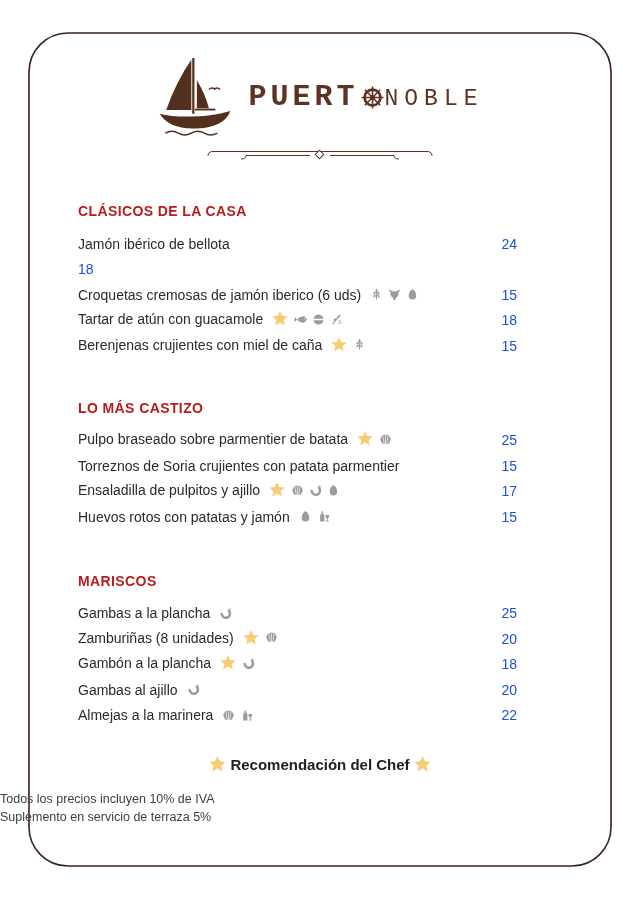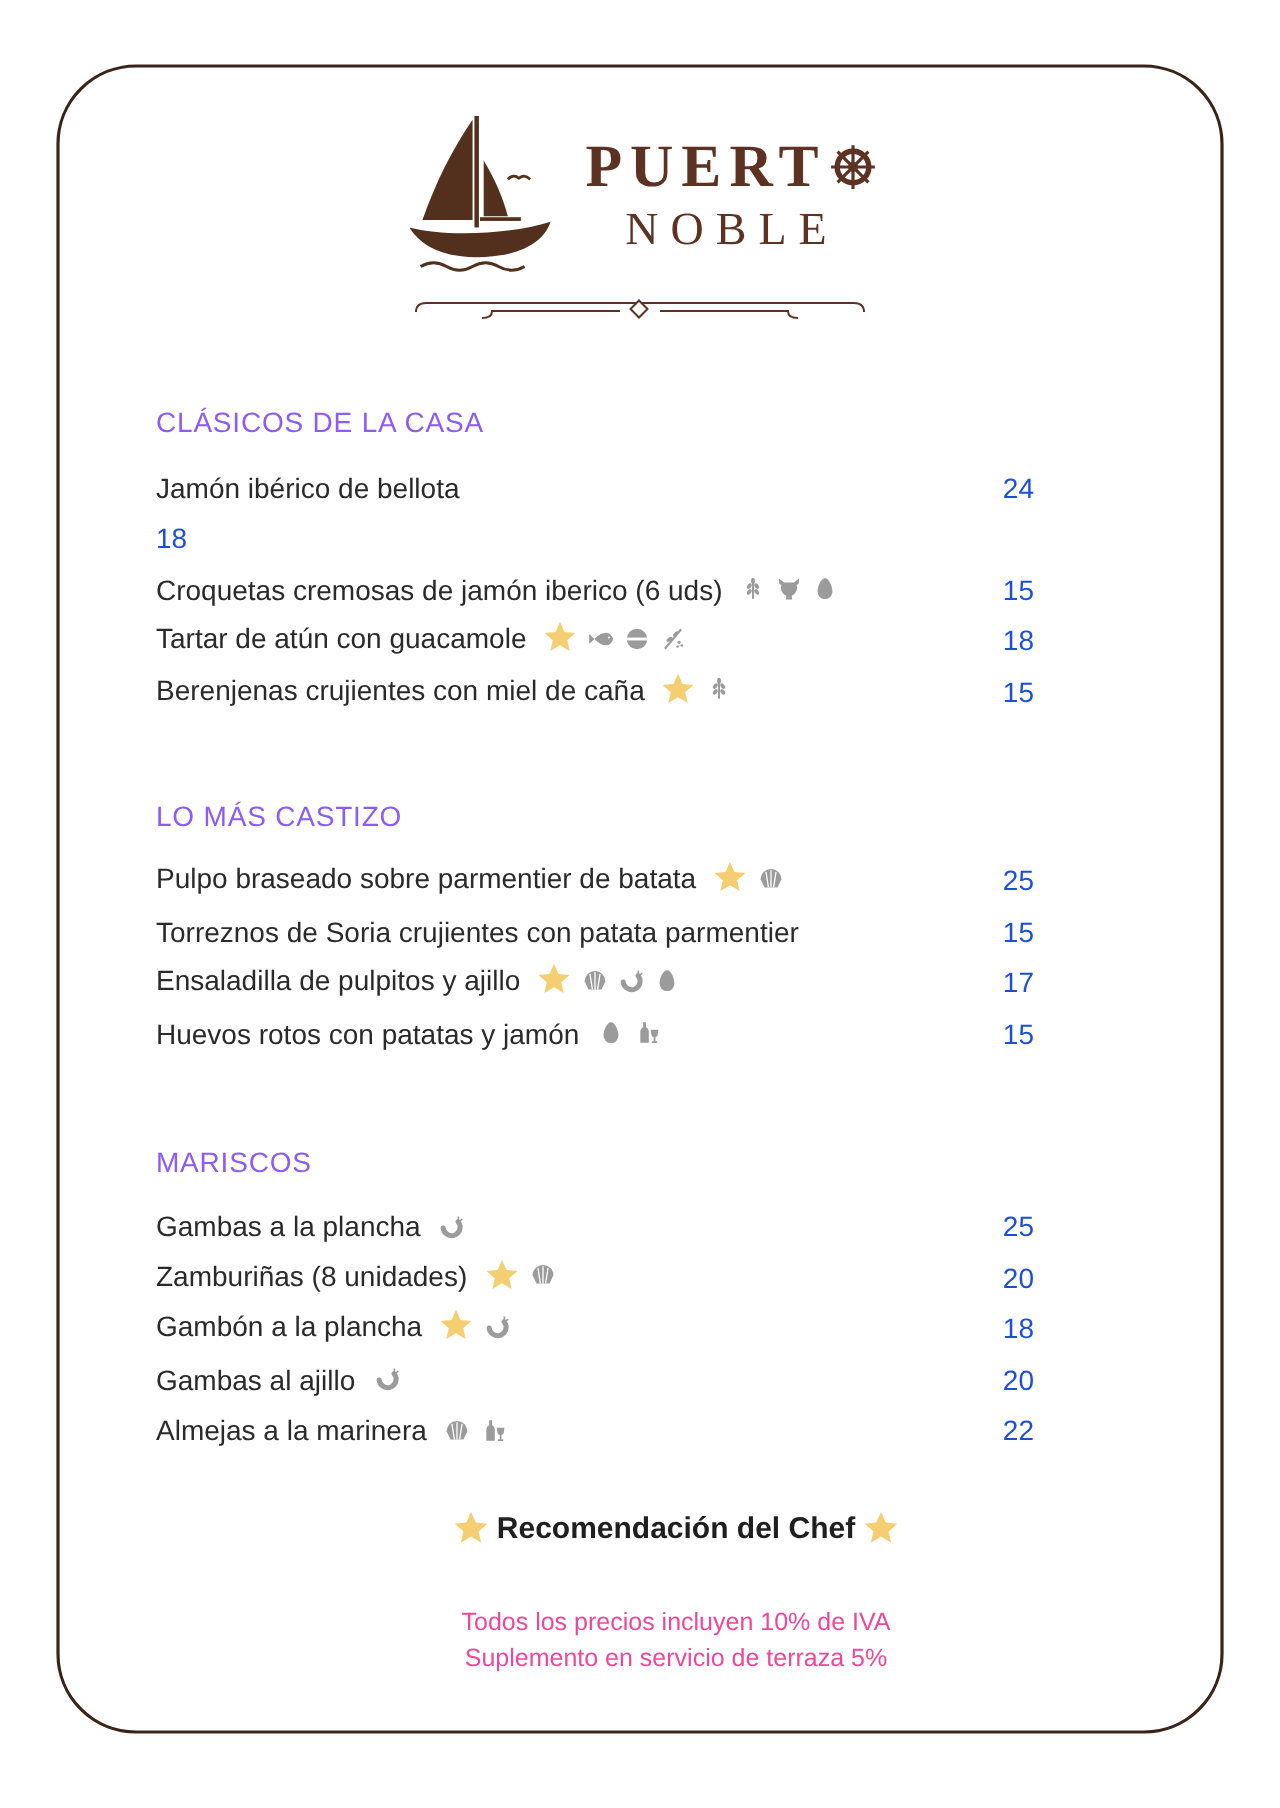--- a/index.html
+++ b/index.html
@@ -10,50 +10,50 @@
   *{box-sizing:border-box;}
   .frame{position:absolute;left:0;top:0;width:640px;height:904px;pointer-events:none;}
 
   .page{position:relative;width:100%;height:100%;}
 
   
   .logo-wrap{
     margin-top:56px;display:flex;justify-content:center;align-items:center;gap:14px;
   }
   .boat{width:78px;height:82px;display:block;}
-  .logo-text{display:flex;flex-direction:column;align-items:center;font-family:Liberation Serif, serif;color:#5d3222;}
+  .logo-text{display:flex;align-items:center;font-family:Liberation Mono, monospace;color:#5d3222;}
   .brand-line1{font-size:30px;letter-spacing:4px;font-weight:600;display:flex;align-items:center;line-height:1;}
   .brand-line1 .wheel{width:25px;height:25px;display:inline-block;margin-left:1px;}
   .brand-line2{font-size:23px;letter-spacing:6px;font-weight:500;margin-top:4px;line-height:1;}
 
   .divider{margin:8px auto 0;width:230px;display:block;}
 
   
   .content{padding:0 123px 0 78px;}
   .section{margin-top:40px;}
   .section.s2{margin-top:46px;}
   .section.s3{margin-top:48px;}
   .section-title{
-    font-size:14px;font-weight:normal;color:#8b5cf6;letter-spacing:.4px;margin:0 0 7px 0;
+    font-size:14px;font-weight:bold;color:#b91c1c;letter-spacing:.4px;margin:0 0 7px 0;
   }
   .row{display:flex;justify-content:space-between;align-items:flex-end;height:25.5px;}
   .dish{font-size:14px;color:#2a2a2a;display:flex;align-items:center;white-space:nowrap;}
   .price{font-size:14px;color:#1d4ed8;}
   .icons{display:inline-flex;align-items:center;margin-left:4px;}
   .mi{display:inline-flex;width:13px;height:13px;margin-left:5px;}
   .mi svg{width:100%;height:100%;display:block;}
   .mi.mi-star{width:18px;height:18px;margin-left:4px;}
 
   
-  .footer{margin-top:32px;text-align:center;padding-left:36px;}
+  .footer{margin-top:32px;}
   .chef-line{display:flex;justify-content:center;align-items:center;gap:3px;
     font-size:15px;font-weight:bold;color:#1f1f1f;}
   .chef-star{width:19px;height:19px;display:inline-block;}
   .chef-star svg{width:100%;height:100%;display:block;}
-  .notes{margin-top:28px;font-size:12.5px;color:#ec4899;line-height:18px;}
+  .notes{margin-top:16px;font-size:12.5px;color:#404040;line-height:18px;}
   .notes p{margin:0;}
 </style>
 </head>
 <body>
 
 <svg class="frame" viewBox="0 0 640 904">
   <path d="M68 33 H572 A39 39 0 0 1 611 72 V827 A39 39 0 0 1 572 866 H68 A39 39 0 0 1 29 827 V72 A39 39 0 0 1 68 33 Z" fill="none" stroke="#3a241a" stroke-width="1.6"></path>
 </svg>
 
 <div class="page">

